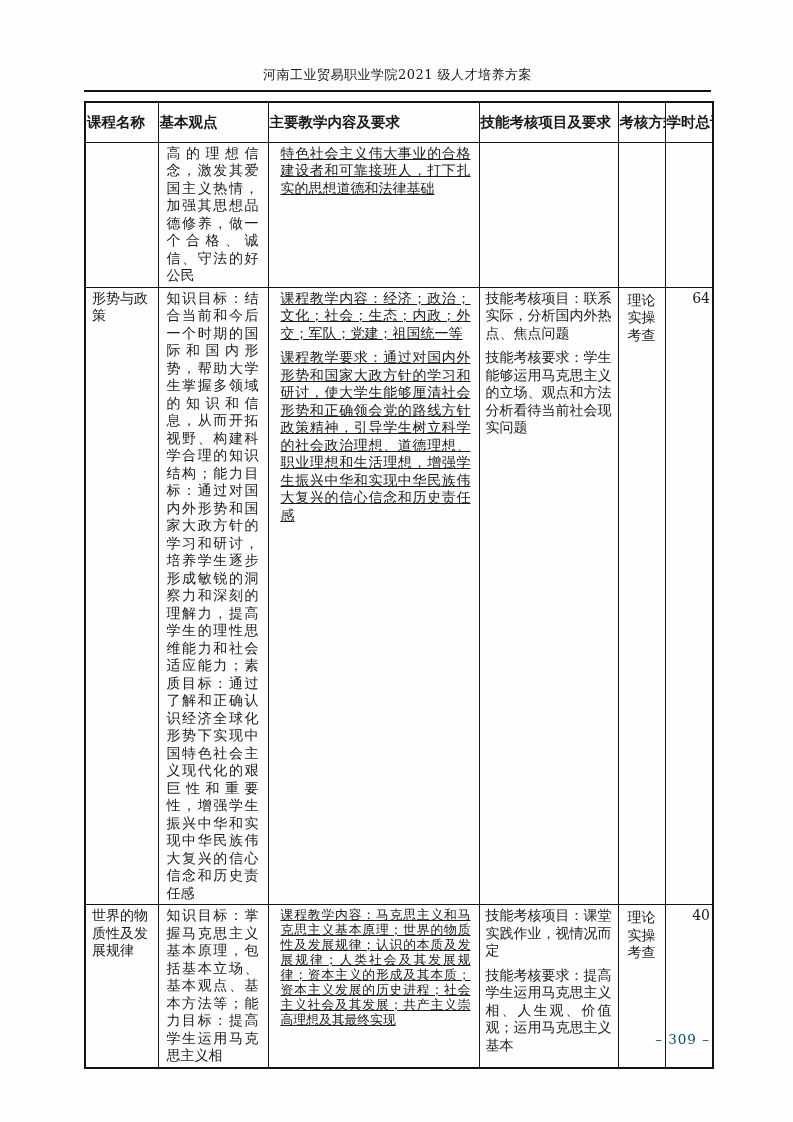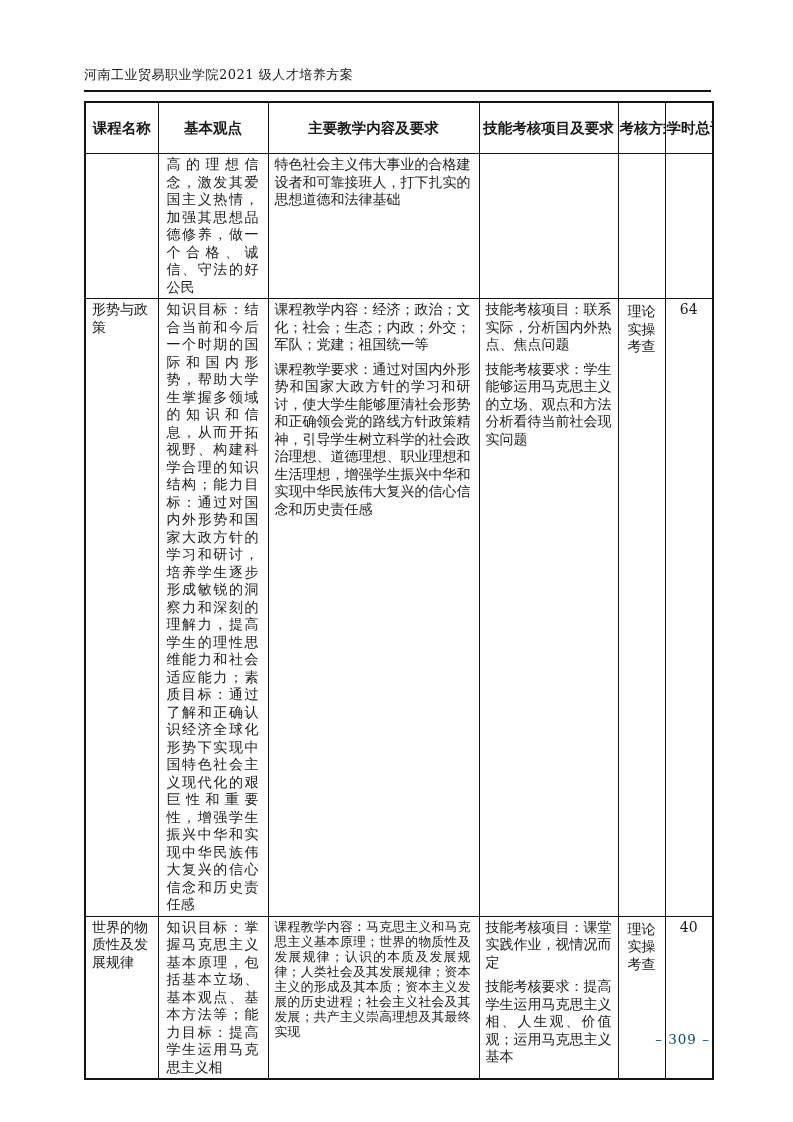--- a/index.html
+++ b/index.html
@@ -13,21 +13,21 @@
     overflow: hidden;
   }
 
   
   .page-head {
     position: absolute;
     left: 84px;
     top: 66px;
     width: 627px;
     display: flex;
-    justify-content: flex-start;
+    justify-content: center;
     align-items: flex-end;
     font-size: 13px;
     padding-bottom: 6px;
     border-bottom: 2px solid #141414;
     letter-spacing: 0.5px;
   }
 
   
   table.doc {
     position: absolute;
@@ -43,36 +43,36 @@
     font-size: 14px;
     line-height: 17.5px;
     vertical-align: top;
     overflow: hidden;
     word-break: break-all;
   }
   table.doc thead th {
     font-size: 14.5px;
     font-weight: bold;
     line-height: 18px;
-    text-align: center;
+    text-align: left;
     vertical-align: middle;
-    padding: 16px 1px;
+    padding: 10px 1px;
     word-break: keep-all;
   }
   tr.hrow { height: 40px; }
   tr.r1 { height: 124px; }
   tr.r2 { height: 594px; }
   tr.r3 { height: 151px; }
 
   td.c1 { padding: 2px 4px 2px 6px; }
   td.c2 { padding: 2px 9px 2px 8px; text-align: justify; }
-  td.c3 { padding: 2px 8px 2px 6px; text-align: justify; }
+  td.c3 { padding: 2px 8px 2px 12px; text-align: justify; text-decoration: underline; }
   td.c4 { padding: 2px 6px 2px 6px; text-align: justify; }
   td.c5 { text-align: center; padding: 4px 7px; }
-  td.c6 { text-align: center; padding: 2px 2px; }
+  td.c6 { text-align: right; padding: 2px 2px; }
   td.mid { vertical-align: middle; }
   td p { margin: 0; }
   td p.gap { margin-top: 7px; }
   tr.r3 td.c3 { font-size: 12.8px; line-height: 15px; }
 
   
   .page-foot {
     position: absolute;
     top: 1031px;
     right: 83px;

